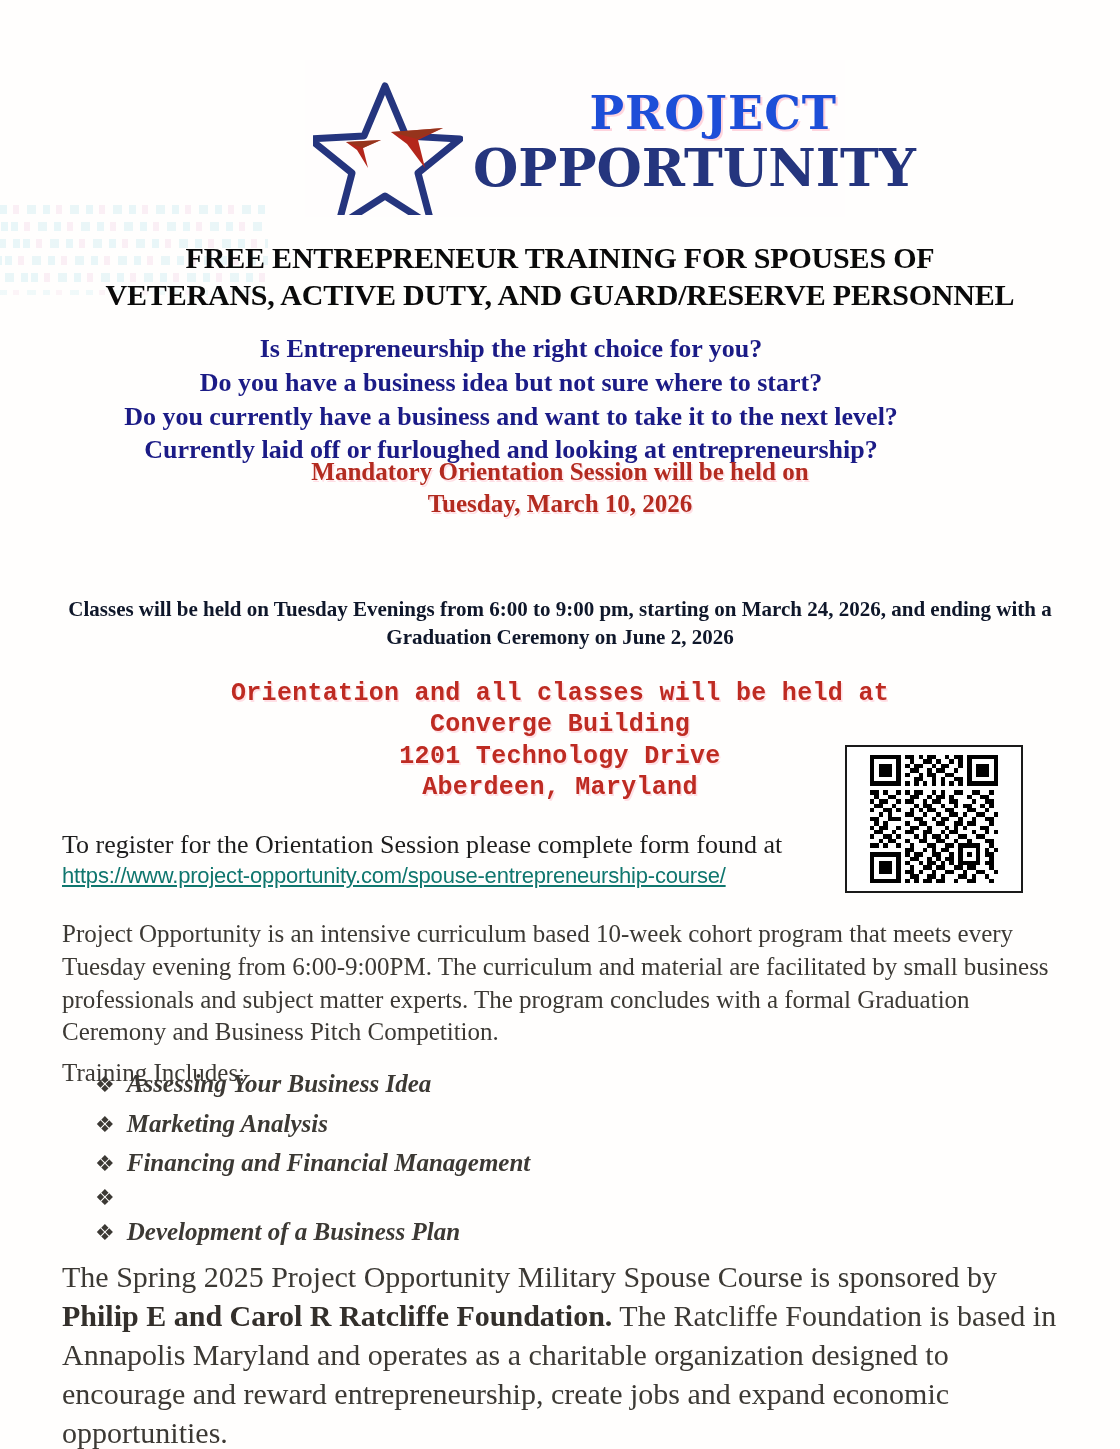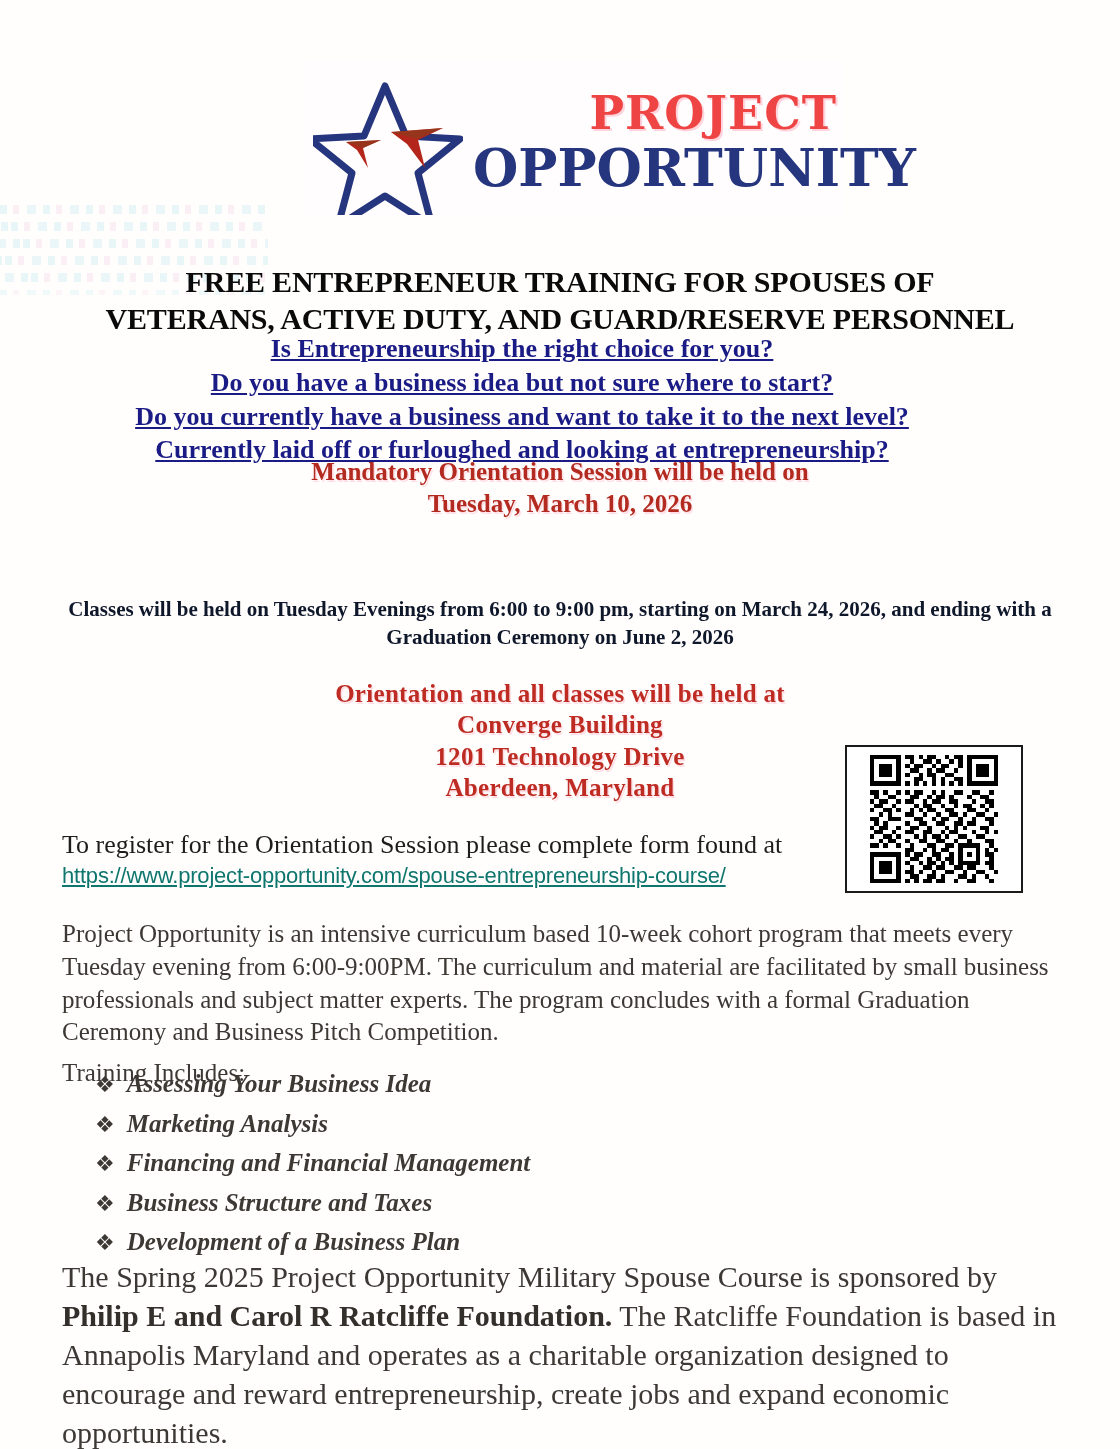--- a/index.html
+++ b/index.html
@@ -68,21 +68,21 @@
     height: 157px;
   }
   .logo-project {
     position: absolute;
     right: 8px;
     top: 30px;
     font-family: "DejaVu Serif", "Liberation Serif", serif;
     font-weight: bold;
     font-size: 46px;
     letter-spacing: 1px;
-    color: #ef4444;
+    color: #1d4ed8;
     text-shadow: 2px 2px 0 rgba(255,205,215,0.85);
     line-height: 1;
   }
   .logo-opportunity {
     position: absolute;
     left: 18px;
     top: 82px;
     font-family: "DejaVu Serif", "Liberation Serif", serif;
     font-weight: bold;
     font-size: 52px;
@@ -97,36 +97,34 @@
     left: 0;
     top: 240px;
     width: 1120px;
     text-align: center;
     font-family: "Liberation Serif", serif;
     font-weight: bold;
     font-size: 30px;
     line-height: 1.22;
     color: #0a0a0a;
     letter-spacing: -0.2px;
-    margin-top: 24px;
   }
 
   
   .questions {
     position: absolute;
-    left: 12px;
+    left: 1px;
     top: 332px;
     width: 1020px;
     text-align: center;
     font-family: "Liberation Serif", serif;
     font-weight: bold;
     font-size: 26px;
     line-height: 1.30;
     color: #1B1B86;
-    text-decoration: underline;
   }
 
   
   .orientation {
     position: absolute;
     left: 0;
     top: 456px;
     width: 1120px;
     text-align: center;
     font-family: "Liberation Serif", serif;
@@ -151,21 +149,21 @@
     color: #0f172a;
   }
 
   
   .location {
     position: absolute;
     left: 0;
     top: 678px;
     width: 1120px;
     text-align: center;
-    font-family: Liberation Serif, serif;
+    font-family: Liberation Mono, monospace;
     font-weight: bold;
     font-size: 25px;
     line-height: 1.25;
     color: #BE2B22;
     letter-spacing: 0.3px;
     text-shadow: 1.5px 1.5px 0 rgba(255,215,222,0.8);
   }
 
   
   .register {
@@ -565,21 +563,20 @@
   <li>
     <span class="bullet-glyph">❖</span>
     <span class="bullet-text">Marketing Analysis</span>
   </li>
   <li>
     <span class="bullet-glyph">❖</span>
     <span class="bullet-text">Financing and Financial Management</span>
   </li>
   <li>
     <span class="bullet-glyph">❖</span>
-    <span class="bullet-text">Business Structure and Taxes</span>
   </li>
   <li>
     <span class="bullet-glyph">❖</span>
     <span class="bullet-text">Development of a Business Plan</span>
   </li>
 </ul>
 
 <div class="sponsor"><span>The Spring 2025 Project Opportunity Military Spouse Course is sponsored by </span><b>Philip E and Carol R Ratcliffe Foundation.</b><span> The Ratcliffe Foundation is based in Annapolis Maryland and operates as a charitable organization designed to encourage and reward entrepreneurship, create jobs and expand economic opportunities.</span></div>
 
 </body></html>

